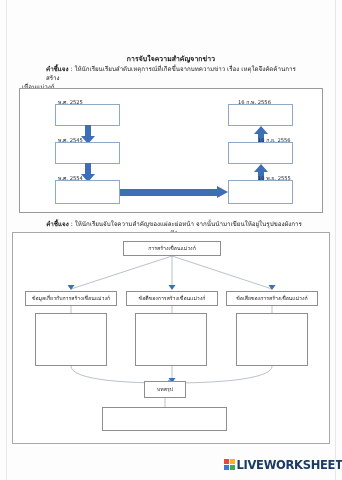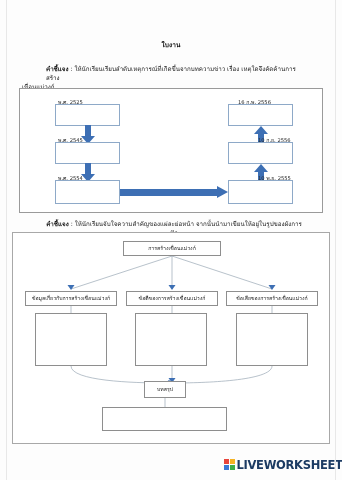--- a/index.html
+++ b/index.html
@@ -229,22 +229,22 @@
     font-size: 11.5px;
     letter-spacing: -0.3px;
     color: #1c3b63;
   }
 </style>
 </head>
 <body>
 
 <div id="page">
 
-  <div class="title-line" id="title-main">ใบงาน</div>
-
+
+  <div class="title-line" id="title-sub">การจับใจความสำคัญจากข่าว</div>
 
   <div class="instruction" id="instruction-1">
     <span class="lead">คำชี้แจง</span>
     <span>: ให้นักเรียนเรียบลำดับเหตุการณ์ที่เกิดขึ้นจากบทความข่าว เรื่อง เหตุใดจึงคัดค้านการสร้าง</span>
     <span class="l2">เขื่อนแม่วงก์</span>
   </div>
 
   <div id="timeline-frame">
 
     <div class="tl-label" id="tl-label-l1">พ.ศ. 2525</div>

